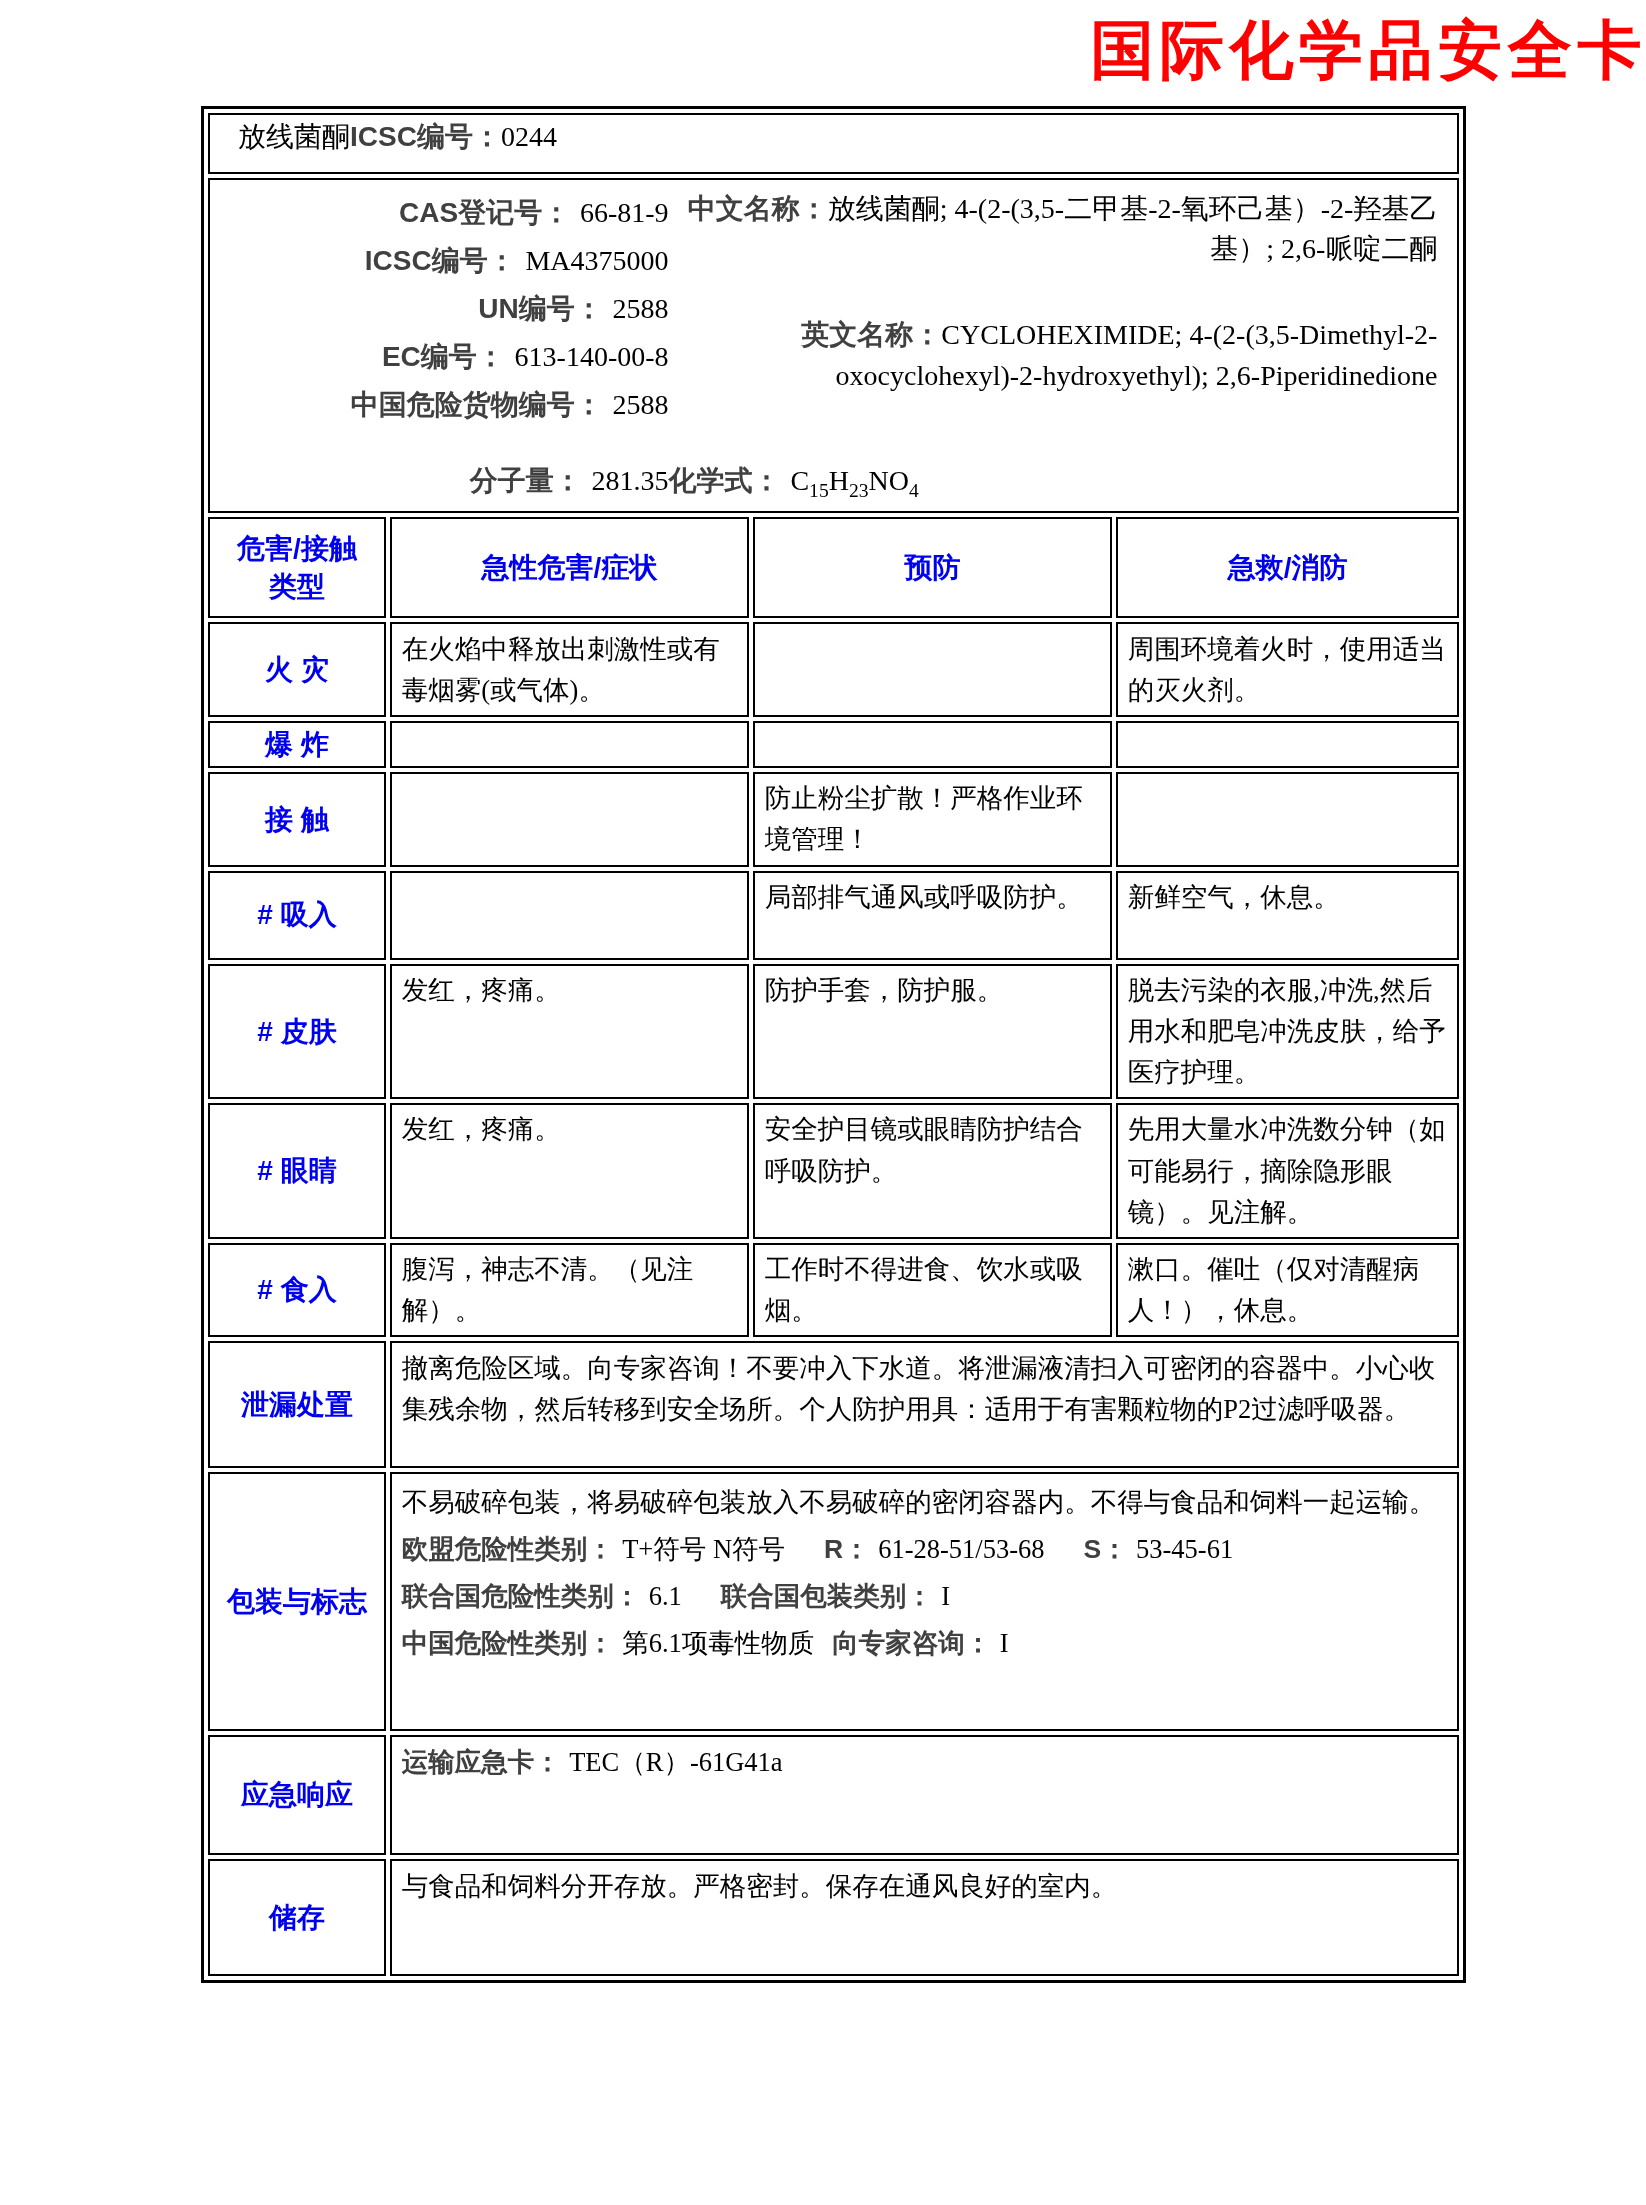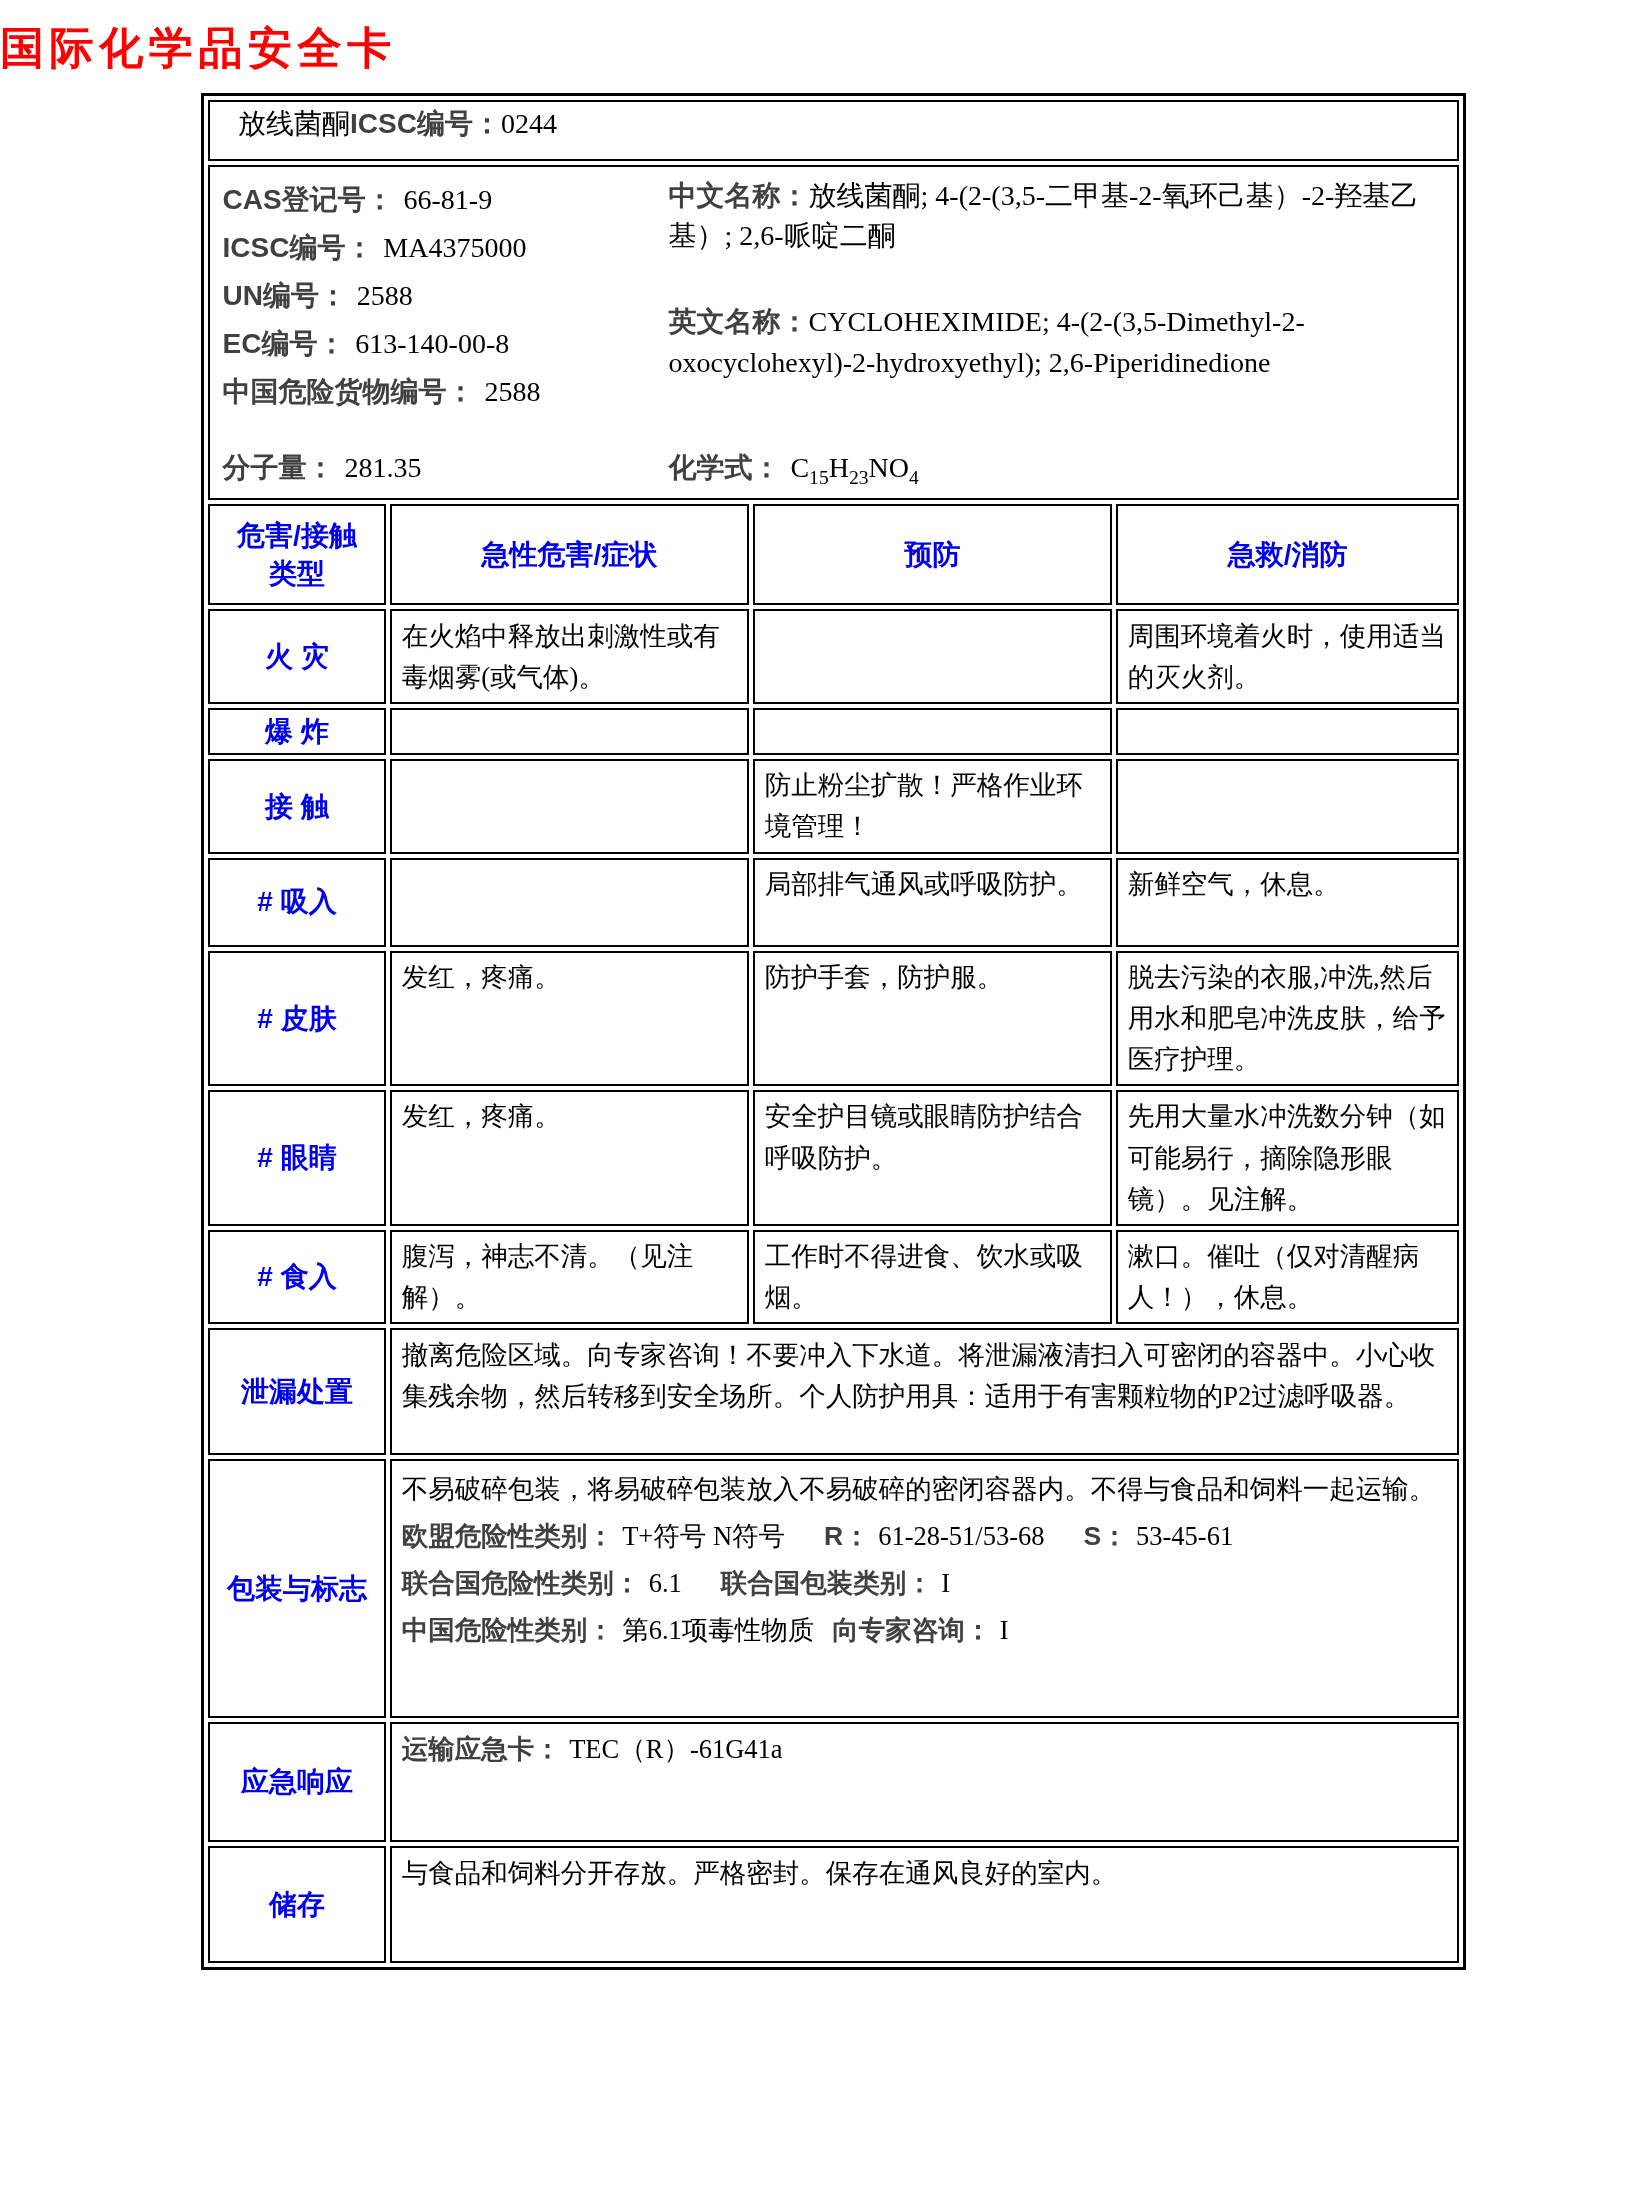--- a/index.html
+++ b/index.html
@@ -2,25 +2,25 @@
 <html style="font-size:11px"><head>
 <meta charset="utf-8">
 <style>
   html,body{margin:0;padding:0;background:#ffffff;}
   body{
     width:1647px;height:2205px;position:relative;
     font-family:"Liberation Serif","DejaVu Serif",serif;
     color:#000;
   }
   .page-title{
-    padding-top:24px;
-    text-align:left;
+    padding-top:15px;
+    text-align:right;
     font-family:"Liberation Sans","DejaVu Sans",sans-serif;
     font-weight:bold;
-    font-size:44px;
+    font-size:64px;
     letter-spacing:5.6px;
     color:#ff0000;
     line-height:1.1;
   }
   table.card{
     margin:21px 0 0 201px;
     width:1253px;
     border:3.5px solid #000;
     border-collapse:separate;
     border-spacing:4.2px;
@@ -48,21 +48,21 @@
   .blue-label{
     color:#404040;
     font-family:"Liberation Sans","DejaVu Sans",sans-serif;
     font-weight:bold;
   }
   
   .toprow-flex{display:flex;justify-content:flex-start;align-items:center;height:100%;padding:0 26.5px 0 28px;}
   .toprow-flex .substance{font-size:28px;}
   .toprow-flex .icsc{font-size:28px;}
   
-  .idcell{height:100%;}
+  .idcell{height:100%;text-align:right;}
   .id-wrap{display:flex;flex-direction:column;height:317px;padding:4.2px 2.8px 1.4px 2.8px;}
   .id-main{display:flex;flex:1;}
   .id-left{width:446px;flex:0 0 446px;font-size:28px;line-height:1.72;}
   .id-left .reg-line span.val{margin-left:9.8px;}
   .id-right{flex:1;font-size:28px;line-height:1.45;padding-right:7px;}
   .en-name-p{margin-top:45px;}
   .id-bottom{display:flex;margin-top:auto;font-size:28px;}
   .id-bottom .mw{width:446px;flex:0 0 446px;}
   .id-bottom .val{margin-left:9.8px;}
   sub{font-size:70%;}

